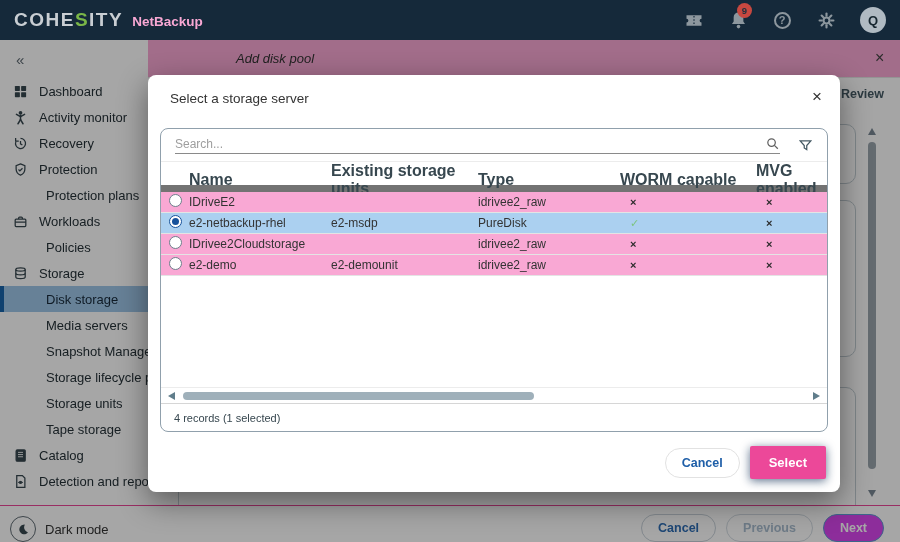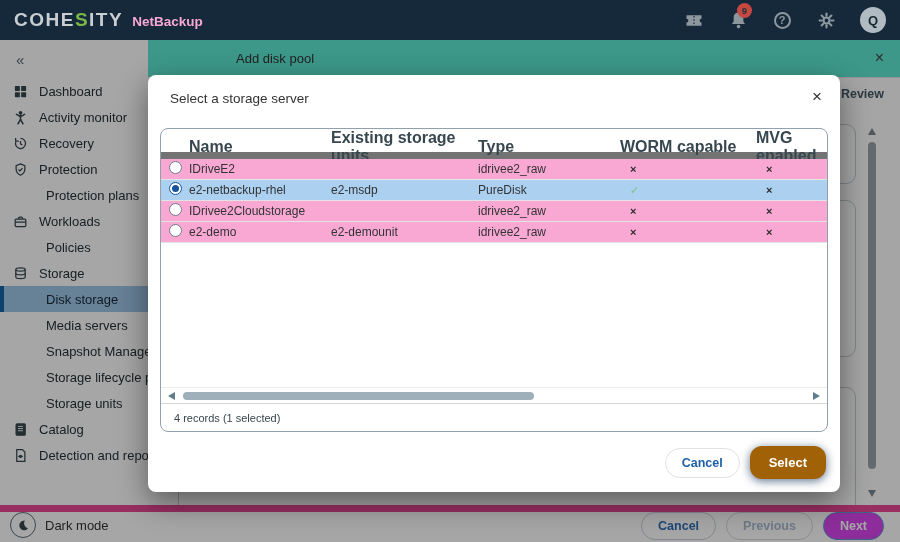--- a/index.html
+++ b/index.html
@@ -28,42 +28,42 @@
   .sidebar-top { height:38px; display:flex; align-items:center; padding-left:16px; }
   .collapse { color:#5f6b73; font-size:15px; cursor:pointer; }
   .nav-item { height:26px; display:flex; align-items:center; padding-left:13px; font-size:13px; color:#263238;
     white-space:nowrap; cursor:pointer; }
   .nav-item .nicon { width:15px; height:15px; margin-right:11px; flex:0 0 auto; color:#37474f; }
   .nav-item.sub { padding-left:46px; }
   .nav-item.selected { background:#9ec7e8; border-left:4px solid #1764ab; padding-left:42px; font-weight:400; color:#17293a; }
 
   
   .main { position:absolute; top:40px; left:148px; right:0; bottom:37px; background:#fdfdfd; z-index:1; overflow:hidden; }
-  .main-topbar { position:relative; height:38px; background:#5eead4; border-bottom:1px solid #e3e3e3; }
+  .main-topbar { position:relative; height:38px; background:#f9a8d4; border-bottom:1px solid #e3e3e3;font-style:italic; }
   .main-topbar .ptitle { position:absolute; left:88px; top:11px; font-size:13px; color:#333; }
   .main-topbar .pclose { position:absolute; right:16px; top:9px; font-size:16px; color:#444; cursor:pointer; }
   .stepper { position:absolute; top:46px; right:16px; display:flex; align-items:center; gap:7px; }
   .step-circle { width:16px; height:16px; border-radius:50%; border:1.5px solid #546e7a; }
   .step-label { font-size:12.5px; font-weight:700; color:#455a64; }
   .card-outline { position:absolute; left:30px; right:44px; border:1px solid #c3ced4; border-radius:10px; background:#fff; }
   .card1 { top:84px; height:60px; }
   .card2 { top:160px; height:157px; }
   .card3 { top:347px; height:150px; }
   .vscroll { position:absolute; right:22px; top:88px; bottom:8px; width:12px; }
   .vscroll .tri-up { position:absolute; top:0; left:2px; }
   .vscroll .tri-down { position:absolute; bottom:0; left:2px; }
   .vscroll .vthumb { position:absolute; top:14px; bottom:28px; left:2px; width:8px; border-radius:4px; background:#9aa5ad; cursor:pointer; }
   .tri-up { width:0; height:0; border-left:4px solid transparent; border-right:4px solid transparent; border-bottom:7px solid #7a8894; }
   .tri-down { width:0; height:0; border-left:4px solid transparent; border-right:4px solid transparent; border-top:7px solid #7a8894; }
   .tri-left { width:0; height:0; border-top:4px solid transparent; border-bottom:4px solid transparent; border-right:7px solid #607d8b; }
   .tri-right { width:0; height:0; border-top:4px solid transparent; border-bottom:4px solid transparent; border-left:7px solid #607d8b; }
 
   
-  .footer-bar { position:absolute; left:0; right:0; bottom:0; height:37px; background:#fff; border-top:7px solid #ec4899;
-    display:flex; align-items:flex-start; justify-content:space-between; padding:0 16px 0 10px; z-index:2; }
+  .footer-bar { position:absolute; left:0; right:0; bottom:0; height:37px; background:#fff; border-top:1px solid #ec4899;
+    display:flex; align-items:flex-end; justify-content:space-between; padding:0 16px 0 10px; z-index:2; }
   .darkmode { display:flex; align-items:center; gap:9px; cursor:pointer; }
   .moon-circle { width:26px; height:26px; border-radius:50%; border:1.5px solid #5f6b73; display:flex; align-items:center; justify-content:center; color:#37474f; }
   .darkmode-label { font-size:13px; color:#333; }
   .wizard-buttons { display:flex; align-items:center; gap:10px; }
   .pill { border-radius:16px; padding:6px 16px; font-size:12.5px; font-weight:700; cursor:pointer;
     font-family:"Liberation Sans",sans-serif; }
   .btn-outline-blue { background:#fff; border:1px solid #c9d2da; color:#2e6db4; }
   .btn-outline-disabled { background:#fff; border:1px solid #d3dbe2; color:#a9bdd0; }
   .btn-filled-light { background:#d946ef; border:1px solid #5e9bd4; color:#fff; }
 
@@ -96,21 +96,21 @@
   .sym.no { color:#2b2b2b; }
   .sym.yes { color:#7cc47f; }
   .tspacer { flex:1; }
   .hscroll-row { height:16px; display:flex; align-items:center; gap:6px; padding:0 7px; border-top:1px solid #ececec; }
   .hscroll-track { flex:1; position:relative; height:8px; }
   .hscroll-thumb { position:absolute; left:2px; top:0; width:56%; height:8px; border-radius:4px; background:#9fb0ba; cursor:pointer; }
   .status-row { height:28px; line-height:28px; border-top:1px solid #d6d6d6; padding-left:13px; font-size:11px; color:#37474f; }
   .modal-footer { position:absolute; right:14px; bottom:13px; display:flex; align-items:center; gap:10px; }
   .btn-cancel-modal { background:#fff; border:1px solid #e2e2e2; color:#1f5fa8; border-radius:16px; padding:7px 16px;
     font-size:12.5px; font-weight:700; cursor:pointer; font-family:"Liberation Sans",sans-serif; }
-  .btn-select { background:#a16207; border:none; color:#fff; border-radius:12px; padding:9px 19px; font-size:13px;
+  .btn-select { background:#ec4899; border:none; color:#fff; border-radius:2px; padding:9px 19px; font-size:13px;
     font-weight:700; cursor:pointer; box-shadow:0 2px 10px rgba(9,40,80,0.65); font-family:"Liberation Sans",sans-serif; }
 
   svg { display:block; }
 </style>
 </head>
 <body>
 
 <div class="screen">
 
   <div class="app-header">
@@ -239,20 +239,23 @@
     </div>
     <div class="nav-item sub">
       <span>Snapshot Manager</span>
     </div>
     <div class="nav-item sub">
       <span>Storage lifecycle policies</span>
     </div>
     <div class="nav-item sub">
       <span>Storage units</span>
     </div>
+    <div class="nav-item sub">
+      <span>Tape storage</span>
+    </div>
     <div class="nav-item">
       <span class="nicon">
           <svg width="15" height="15" viewBox="0 0 24 24" fill="none" stroke="#37474f" stroke-width="2">
             <path d="M7 3h11a1.5 1.5 0 011.5 1.5v15A1.5 1.5 0 0118 21H7a2 2 0 01-2-2V5a2 2 0 012-2z" fill="#37474f"></path>
             <g stroke="#fff" stroke-width="1.4">
               <path d="M8 7h8"></path>
               <path d="M8 10.5h8"></path>
               <path d="M8 14h8"></path>
             </g>
           </svg>
@@ -306,20 +309,36 @@
     </div>
   </div>
 
   <div class="overlay"></div>
 
   <div class="modal">
     <span class="modal-title">Select a storage server</span>
     <span class="modal-close">×</span>
 
     <div class="table-box">
+      <div class="search-row">
+        <div class="search-line">
+          <input type="text" placeholder="Search..." style="">
+          <span class="search-icon">
+              <svg width="15" height="15" viewBox="0 0 24 24" fill="none" stroke="#616161" stroke-width="2">
+                <circle cx="10.5" cy="10.5" r="6"></circle>
+                <path d="M15 15l5.5 5.5"></path>
+              </svg>
+            </span>
+        </div>
+        <span class="filter-icon">
+            <svg width="15" height="15" viewBox="0 0 24 24" fill="none" stroke="#455a64" stroke-width="2">
+              <path d="M3.5 4.5h17l-6.5 7.5v6.5l-4-2.5v-4L3.5 4.5z"></path>
+            </svg>
+          </span>
+      </div>
 
       <div class="grid-row thead">
         <span></span>
         <span>Name</span>
         <span>Existing storage units</span>
         <span>Type</span>
         <span>WORM capable</span>
         <span>MVG enabled</span>
       </div>
 

